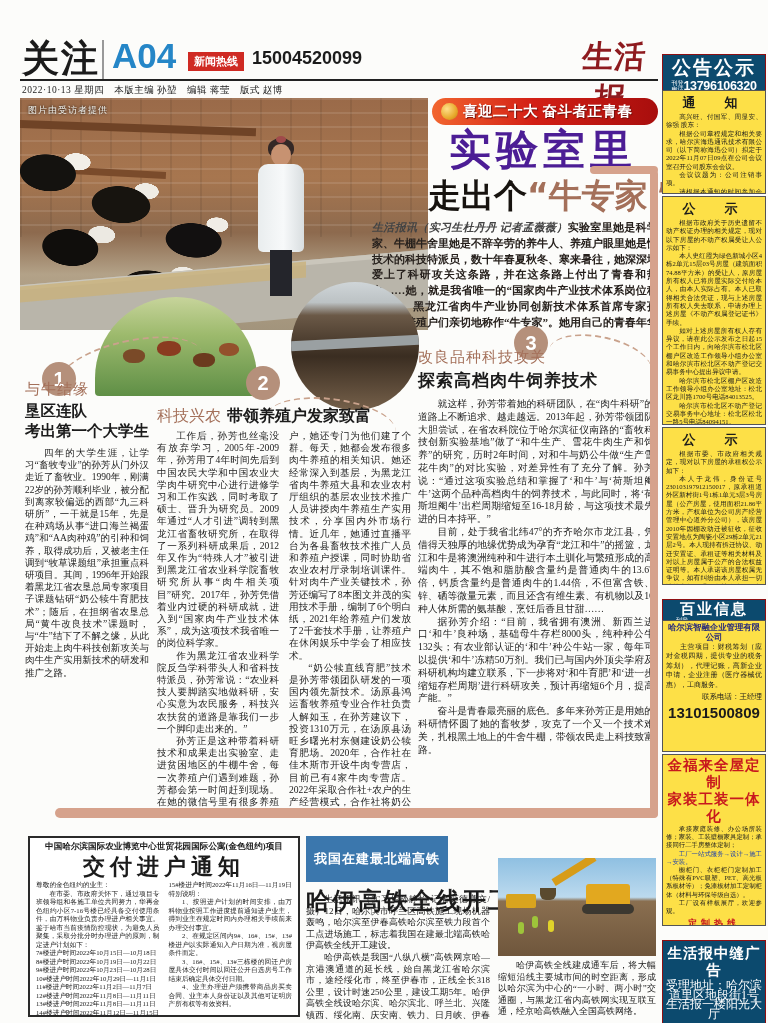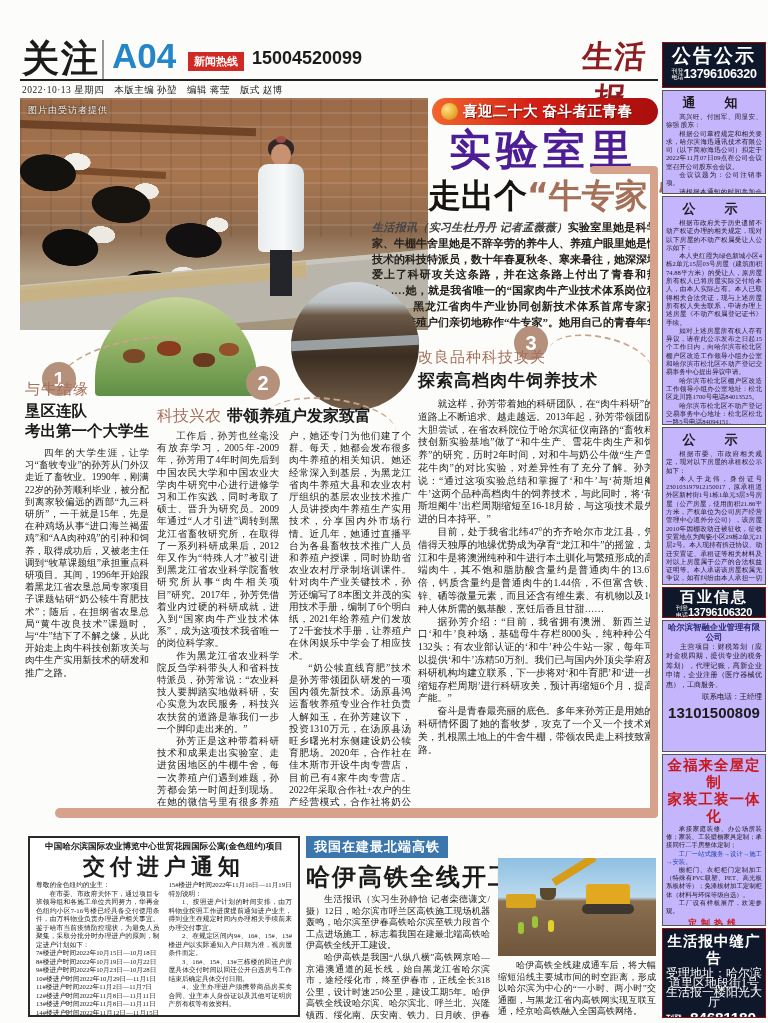--- a/index.html
+++ b/index.html
@@ -117,40 +117,40 @@
   .notice-project{font-size:8.6px;font-weight:bold;text-align:center;white-space:nowrap;overflow:hidden;}
   .notice-title{font-size:22px;font-weight:900;text-align:center;letter-spacing:5px;line-height:25px;
                 font-family:"Liberation Sans",sans-serif;margin:1px 0 2px;}
   .notice-cols{column-count:2;column-gap:9px;height:138px;overflow:hidden;font-size:6.7px;line-height:8.5px;text-align:justify;}
   .notice-cols p{margin:0;text-indent:2em;}
   .notice-cols .noindent p,.notice-cols p.noindent{text-indent:0;}
 
   
   .hsr{left:306px;top:836px;width:350px;height:184px;}
   .hsr-kicker{display:inline-block;background:#3b77ad;color:#fff;font-weight:bold;font-size:13px;
-              padding:2px 8px;font-family:Liberation Sans, sans-serif;letter-spacing:1px;}
+              padding:14px 8px;font-family:Liberation Sans, sans-serif;letter-spacing:1px;}
   .hsr-hl{font-size:24px;font-weight:900;letter-spacing:2px;font-family:"Liberation Sans",sans-serif;margin-top:3px;}
   .hsr-photo{position:absolute;right:0;top:22px;width:158px;height:98px;overflow:hidden;
      background:linear-gradient(180deg,#8fc0e2 0%,#bcdaee 40%,#8a6f50 44%,#6f563c 100%);}
   .exc-cab{position:absolute;right:26px;top:26px;width:44px;height:22px;background:#e2a81f;border-radius:3px;}
   .exc-track{position:absolute;right:22px;top:46px;width:52px;height:10px;background:#3c3830;border-radius:5px;}
   .exc-boom{position:absolute;right:58px;top:8px;width:48px;height:8px;background:#d79c18;transform:rotate(-32deg);}
   .exc-bucket{position:absolute;right:100px;top:30px;width:16px;height:12px;background:#5a4a2e;border-radius:0 0 6px 6px;}
   .exc2{position:absolute;left:8px;top:36px;width:30px;height:14px;background:#d9a41e;border-radius:2px;}
   .worker{position:absolute;width:6px;height:12px;border-radius:3px;background:#9ec43a;}
   .wk1{left:34px;top:58px;} .wk2{left:50px;top:62px;background:#e0d22a;} .wk3{left:20px;top:64px;}
   .hsr-col1{position:absolute;left:0;top:58px;width:184px;height:126px;font-size:9px;line-height:11.6px;overflow:hidden;}
   .hsr-col1 p,.hsr-col2 p{margin:0;text-indent:2em;text-align:justify;}
   .hsr-col2{position:absolute;right:0;top:124px;width:158px;height:60px;font-size:9px;line-height:11.6px;overflow:hidden;}
 
   
   .sbox{position:absolute;left:662px;width:104px;box-sizing:border-box;border:1px solid #555;
-        background:#c4b5fd;padding:2px 3px;overflow:hidden;}
+        background:#fde047;padding:2px 3px;overflow:hidden;}
   .sbox p{margin:0;text-indent:2em;text-align:justify;}
-  .red{background:#0f172a;border-color:#8e0f12;color:#fff;text-align:center;}
+  .red{background:#0c4a6e;border-color:#8e0f12;color:#fff;text-align:center;margin-top:12px;}
   .b-gonggao{top:42px;height:46px;}
   .side-big{font-size:19px;font-weight:900;letter-spacing:2px;line-height:22px;font-family:"Liberation Sans",sans-serif;}
   .phone-row{display:flex;align-items:center;justify-content:center;gap:0;}
   .phone-label{font-size:6px;line-height:6.5px;white-space:pre-line;text-align:center;}
   .phone-big{font-size:12.5px;font-weight:900;font-family:"Liberation Sans",sans-serif;letter-spacing:-.3px;}
   .s-head{font-size:13px;font-weight:900;text-align:center;letter-spacing:8px;margin:1px 0;}
   .s-small{font-size:6.6px;line-height:8.3px;}
   .b-tongzhi{top:90px;height:104px;}
   .b-gongshi1{top:196px;height:229px;}
   .b-gongshi2{top:427px;height:158px;}

